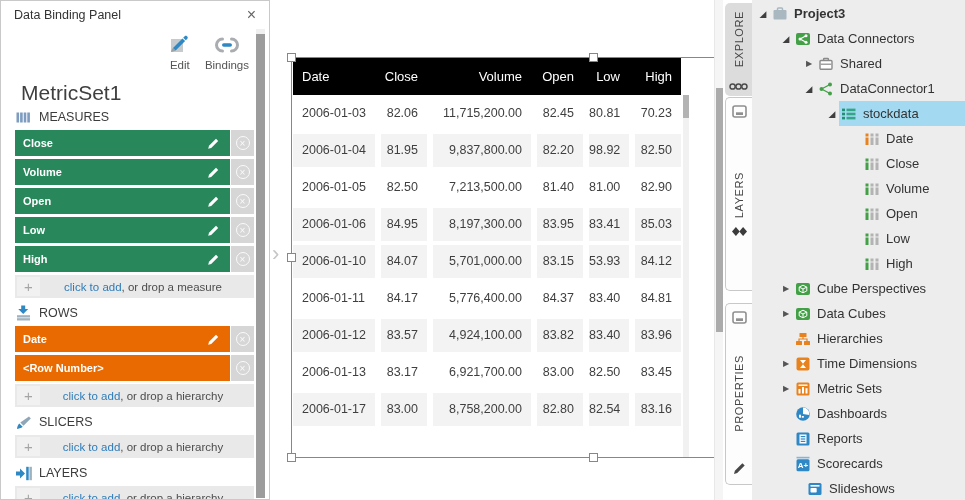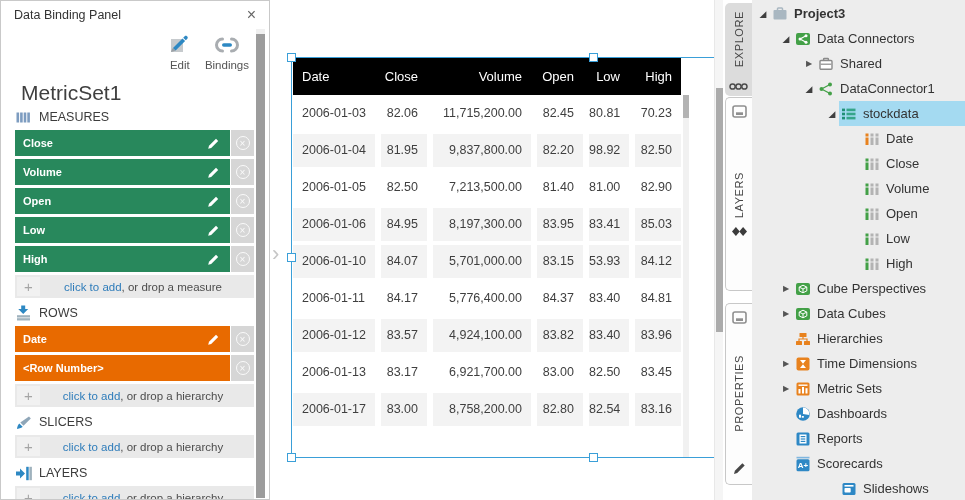--- a/index.html
+++ b/index.html
@@ -719,21 +719,21 @@
           <span class="ticon">
             <svg width="16" height="16" viewBox="0 0 16 16">
               <rect x="1.5" y="0.8" width="13" height="1.6" fill="#7fb6df"></rect>
               <rect x="1.5" y="3.2" width="13" height="12" rx="1.5" fill="#2e88c5"></rect>
               <text x="8" y="12" font-size="8" font-weight="bold" fill="#fff" text-anchor="middle" font-family="Liberation Sans,sans-serif">A+</text>
             </svg>
           </span>
           <span class="tlab">Scorecards</span>
         </span>
       </div>
-      <div class="tnode" style="padding-left: 39px; margin-left: 34px;">
+      <div class="tnode" style="padding-left: 39px;">
         <span class="tarrow none"></span>
         <span class="twrap">
           <span class="ticon">
             <svg width="16" height="16" viewBox="0 0 16 16">
               <rect x="1.5" y="2" width="13" height="12" rx="1.5" fill="#2e88c5"></rect>
               <rect x="3.5" y="4" width="9" height="1.6" fill="#fff"></rect>
               <rect x="3.5" y="7" width="6.2" height="4.6" rx="0.8" fill="#fff"></rect>
             </svg>
           </span>
           <span class="tlab">Slideshows</span>

